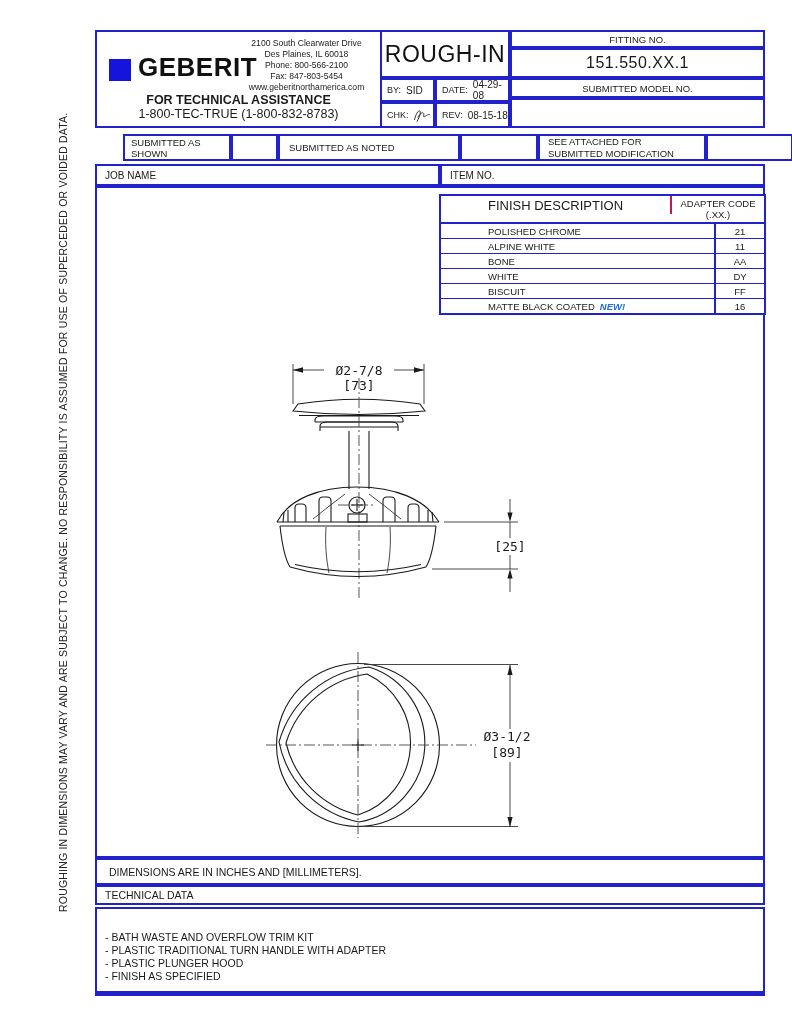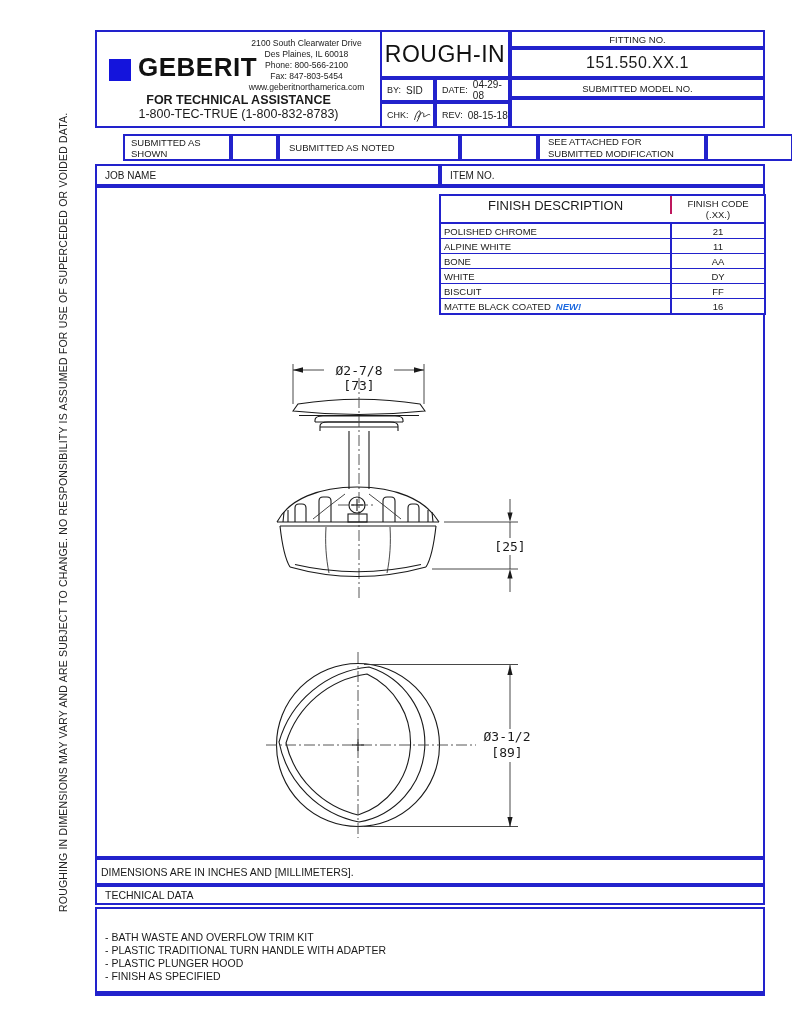--- a/index.html
+++ b/index.html
@@ -59,29 +59,29 @@
   #draw-area{left:95px;top:186px;width:670px;height:672px;}
 
   
   #ftable{position:absolute;left:342px;top:6px;width:327px;border:2px solid #2222cc;
           box-sizing:border-box;background:#fff;}
   #ftable .hrow{display:flex;border-bottom:2px solid #2222cc;}
   #ftable .hdesc{width:231px;box-sizing:border-box;border-right:2px solid #be185d;
                  display:flex;align-items:center;justify-content:center;font-size:13px;height:18px;}
   #ftable .hcode{flex:1;display:flex;flex-direction:column;align-items:center;justify-content:center;
                  font-size:9.5px;line-height:11px;height:26px;}
-  #ftable .frow{display:flex;border-bottom:1px solid #2222cc;height:14px;}
+  #ftable .frow{display:flex;border-bottom:1px solid #2222cc;height:14px;padding-left:44px;}
   #ftable .frow:last-child{border-bottom:none;justify-content:space-between;}
   #ftable .fdesc{width:231px;box-sizing:border-box;border-right:2px solid #2222cc;
                  display:flex;align-items:center;font-size:9.5px;padding-left:3px;}
   #ftable .fcode{flex:1;display:flex;align-items:center;justify-content:center;font-size:9.5px;}
   .newtag{color:#1f6be0;font-weight:bold;font-style:italic;margin-left:5px;font-size:9.5px;}
 
   
-  #units{left:95px;top:858px;width:670px;height:27px;font-size:10.5px;padding-left:4px;}
+  #units{left:95px;top:858px;width:670px;height:27px;font-size:10.5px;padding-left:12px;}
   #tdata{left:95px;top:885px;width:670px;height:20px;font-size:10.5px;padding-left:8px;}
   #tcontent{left:95px;top:907px;width:670px;height:89px;border-bottom-width:5px;
             font-size:10.5px;line-height:13px;padding:22px 0 0 8px;}
   #tcontent div{white-space:pre;}
 
   svg text{font-family:"DejaVu Sans Mono",monospace;font-size:13px;fill:#1a1a1a;}
   .dln{stroke:#1a1a1a;stroke-width:1.1;fill:none;}
   .thin{stroke:#333;stroke-width:0.9;fill:none;}
   .cl{stroke:#444;stroke-width:0.9;fill:none;stroke-dasharray:11 3 2 3;}
   .ar{fill:#1a1a1a;stroke:none;}
@@ -151,21 +151,21 @@
 
   <div class="box lft rc" id="item">ITEM NO.</div>
   <div class="box lft rc" id="job">JOB NAME</div>
 
   <div class="box" id="draw-area">
 
     <div id="ftable">
       <div class="hrow">
         <div class="hdesc">FINISH DESCRIPTION</div>
         <div class="hcode">
-          <div>FINISH CODE</div>
+          <div>ADAPTER CODE</div>
           <div>(.XX.)</div>
         </div>
       </div>
       <div class="frow">
         <div class="fdesc">POLISHED CHROME</div>
         <div class="fcode">21</div>
       </div>
       <div class="frow">
         <div class="fdesc">ALPINE WHITE</div>
         <div class="fcode">11</div>

